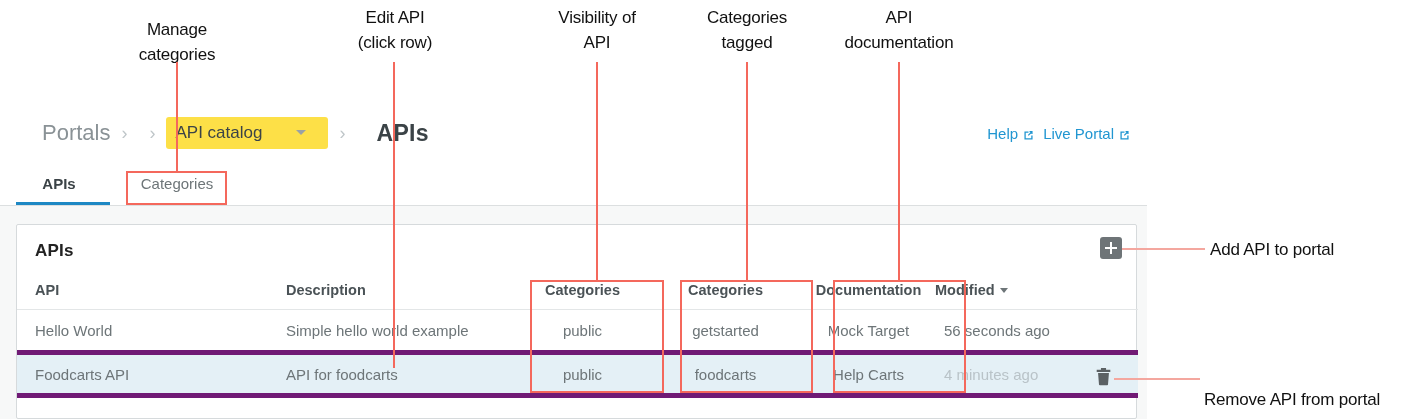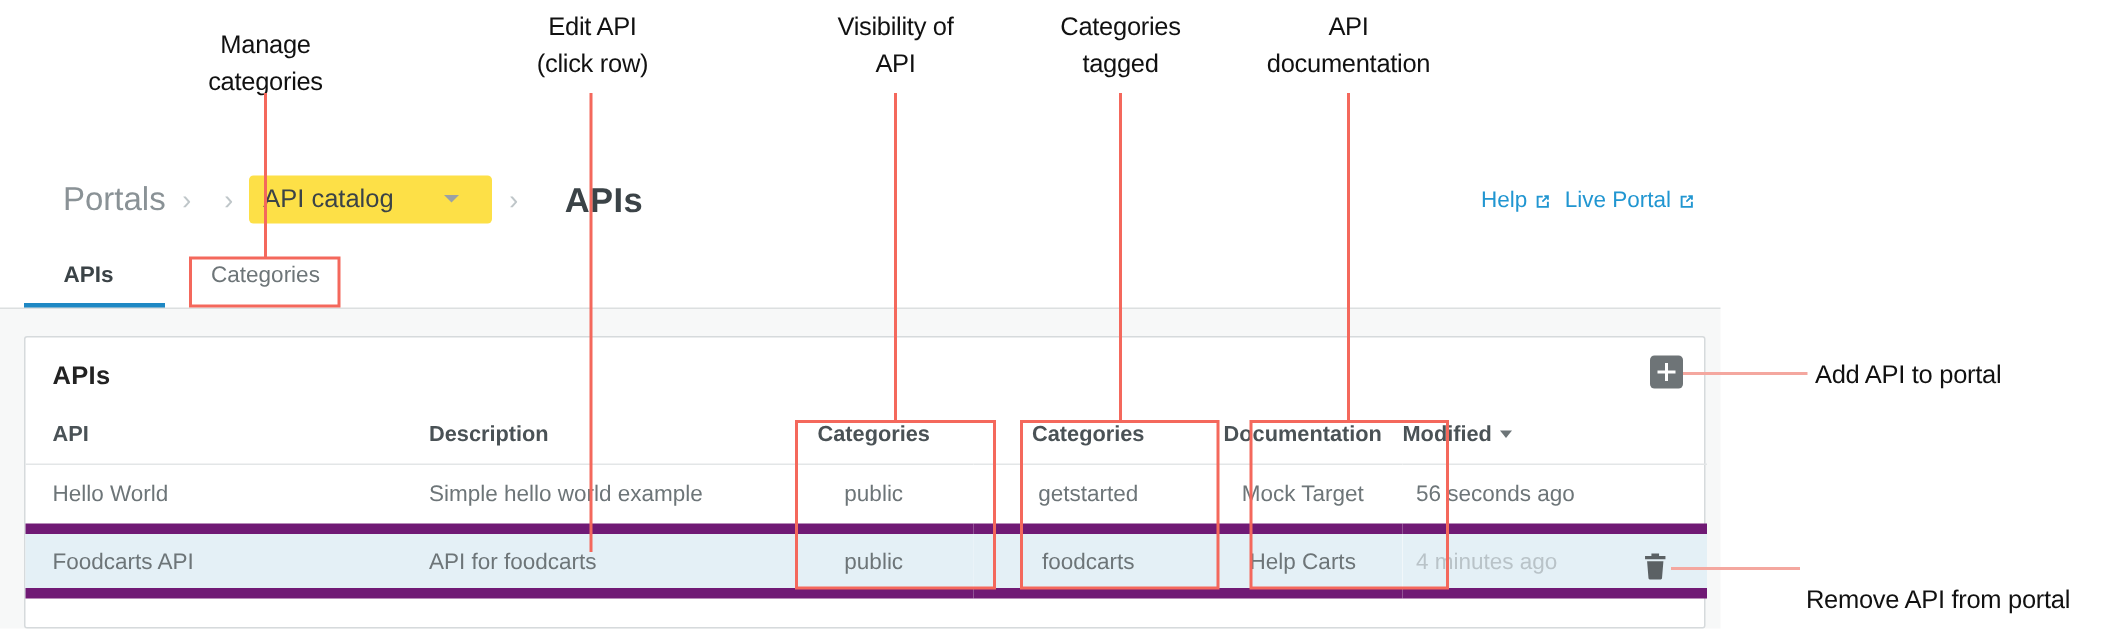--- a/index.html
+++ b/index.html
@@ -107,21 +107,21 @@
   .add-btn .plus-v { position:absolute; width:2.5px; height:12px; background:#fff; }
 
   table.apis { position:absolute; left:0; top:57px; width:1121px; border-collapse:collapse; table-layout:fixed; }
   table.apis th {
     font-size:14.5px; font-weight:700; color:#4a5256; text-align:left;
     padding:0 0 11px 0; border-bottom:1px solid #e3e6e7;
   }
   table.apis td {
     font-size:15px; color:#6d7578; text-align:left;
     height:43px; vertical-align:middle;
-    border-bottom:7px solid #701a75;
+    border-bottom:5px solid #701a75;
   }
   tr.row-selected td { background:#e4f0f6; }
   tr.row-selected td.modified { color:#b9c3c8; }
   .col-api { width:269px; padding-left:18px !important; }
   .col-desc { width:230px; padding-left:0px; }
   .col-vis { width:133px; text-align:center !important; }
   .col-cat { width:153px; text-align:center !important; }
   .col-doc { width:133px; text-align:center !important; }
   .col-mod { width:203px; padding-left:9px; position:relative; }
   .sort-caret {

